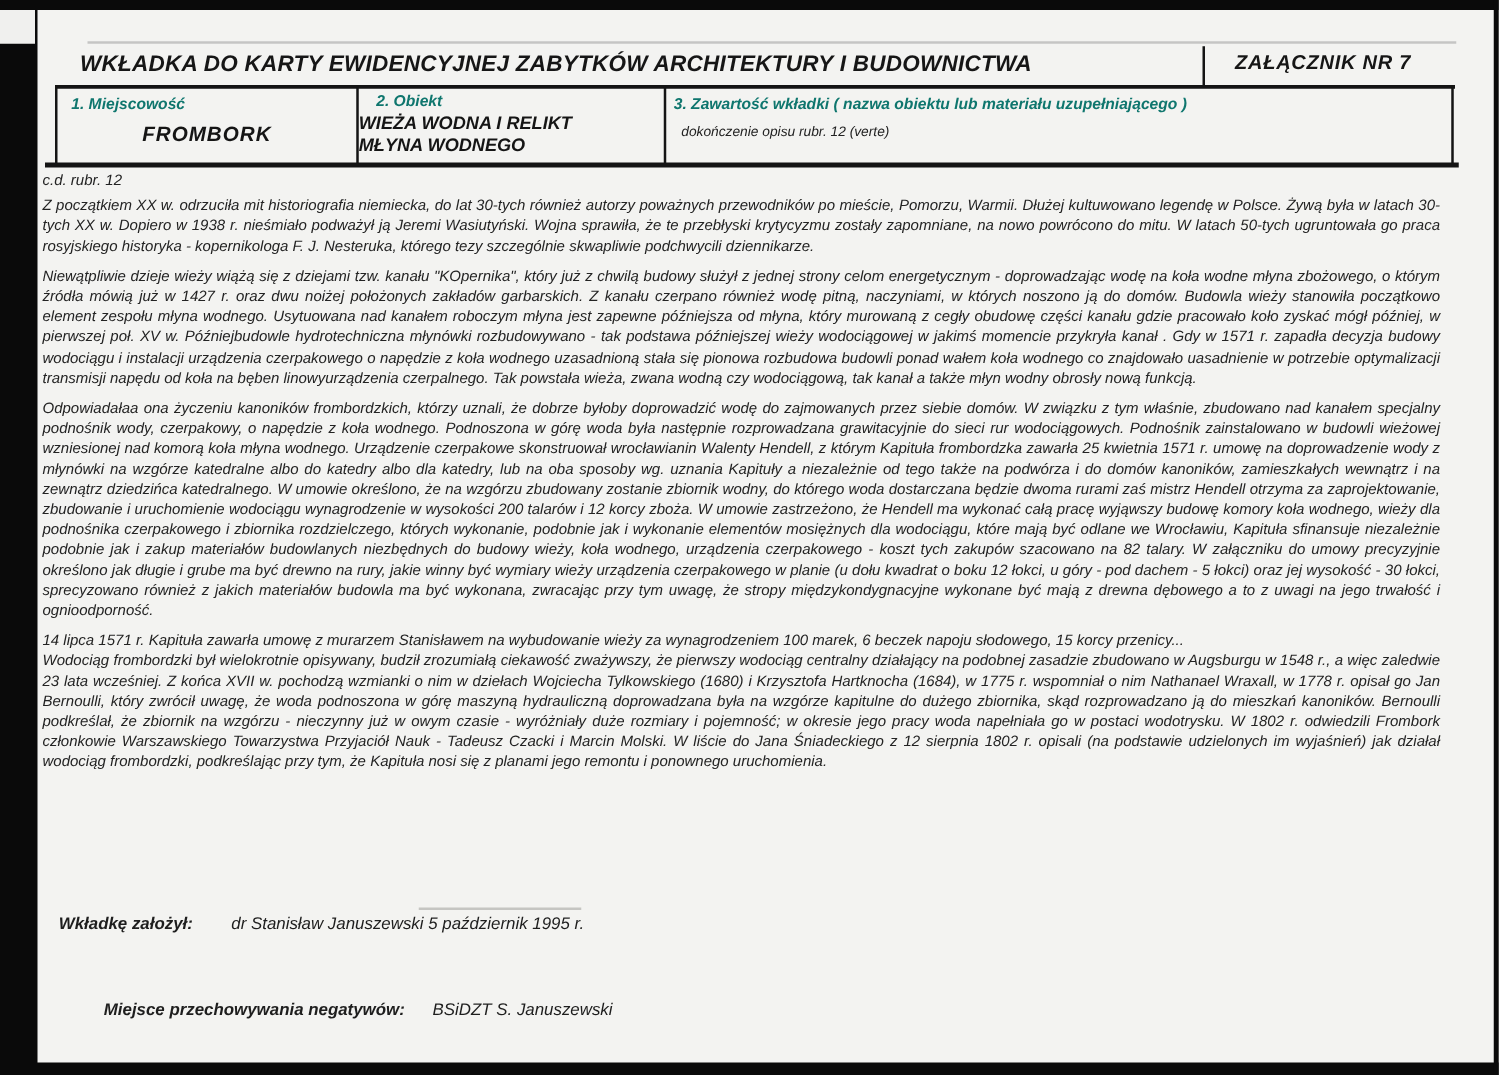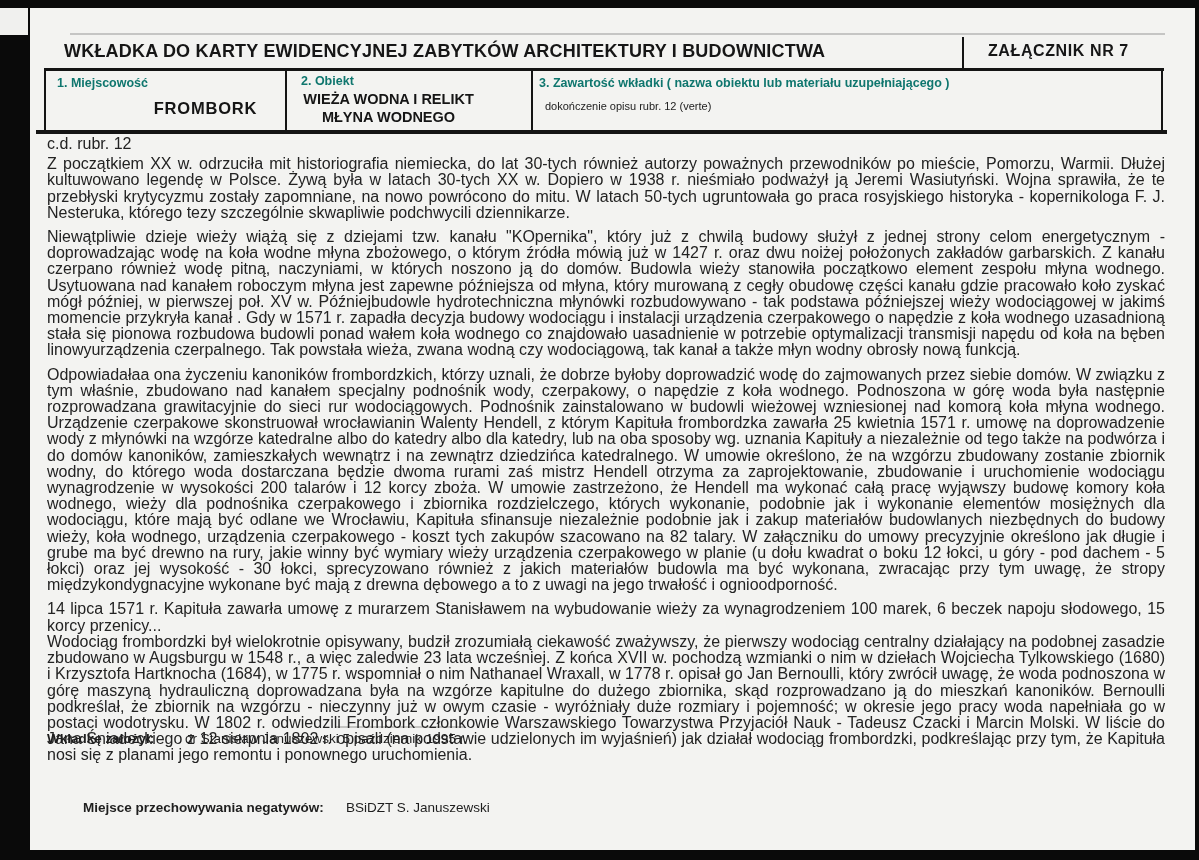--- a/index.html
+++ b/index.html
@@ -1,15 +1,15 @@
 <!DOCTYPE html>
 <html lang="pl"><head>
 <meta charset="utf-8">
 <style>
-  * { box-sizing: border-box; margin: 0; padding: 0; }
+  * { box-sizing: border-box; margin: 0; padding: 0; font-style: italic; }
   html, body { width: 1199px; height: 860px; }
   body {
     font-family: "Liberation Sans", sans-serif;
     background: #060606;
     position: relative;
     overflow: hidden;
   }
   .page {
     position: absolute; inset: 0;
     background: #f3f3f1;
@@ -44,35 +44,35 @@
   .h-under-title { left: 44px; top: 68px; width: 1120px; height: 3px; }
   .h-thick       { left: 36px; top: 130px; width: 1131px; height: 4px; }
 
   .cell-label { position: absolute; font-size: 12.5px; font-weight: bold; color: #0f766e; white-space: nowrap; }
   .lbl-1 { left: 57px;  top: 76px; }
   .lbl-2 { left: 301px; top: 74px; }
   .lbl-3 { left: 539px; top: 76px; }
   .val-1 {
     position: absolute; left: 46px; top: 99px; width: 239px;
     text-align: center; font-size: 16.5px; font-weight: bold;
-    letter-spacing: 0.8px; color: #151515; margin-left: 40px;
+    letter-spacing: 0.8px; color: #151515;
   }
   .val-2 {
     position: absolute; left: 287px; top: 90px; width: 203px;
-    text-align: center; font-size: 14.5px; font-weight: bold;
+    font-size: 14.5px; font-weight: bold;
     line-height: 18px; color: #151515;
   }
   .val-3 {
     position: absolute; left: 545px; top: 100px;
     font-size: 11px; color: #222; white-space: nowrap;
   }
 
   .body-text {
-    position: absolute; left: 47px; top: 136px; width: 1118px;
-    font-size: 16px; line-height: 16.2px; color: #232323;
+    position: absolute; left: 34px; top: 136px; width: 1118px;
+    font-size: 12px; line-height: 16.2px; color: #232323;
     text-align: justify;
   }
   .cd-label { text-align: left; }
   .para { margin-top: 8px; }
   .para-first { margin-top: 4px; }
   .para-cont { margin-top: 0; }
   .verte-line { margin-top: 0; font-weight: bold; text-align: left; }
 
   .footer-row { position: absolute; font-size: 13.5px; color: #1e1e1e; white-space: nowrap; }
   .f-lbl { font-weight: bold; }

